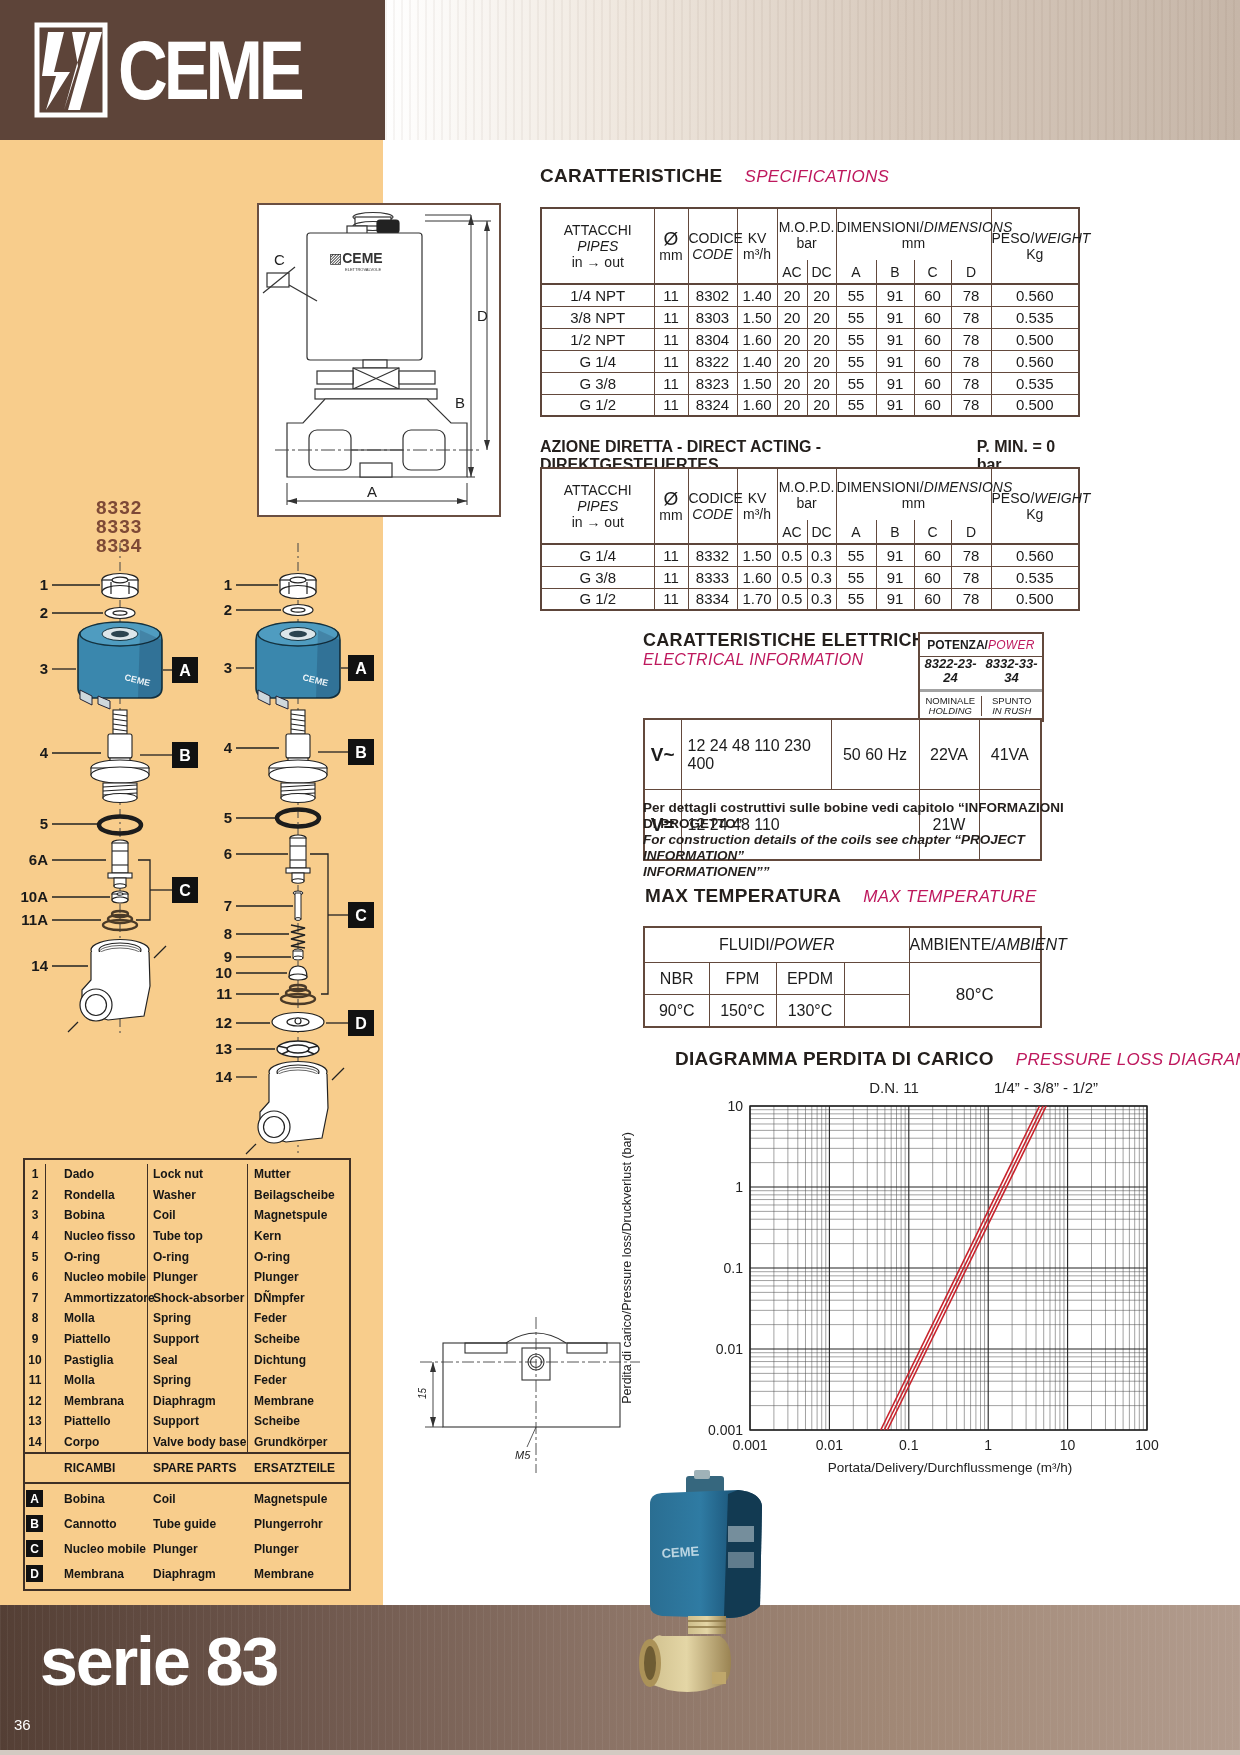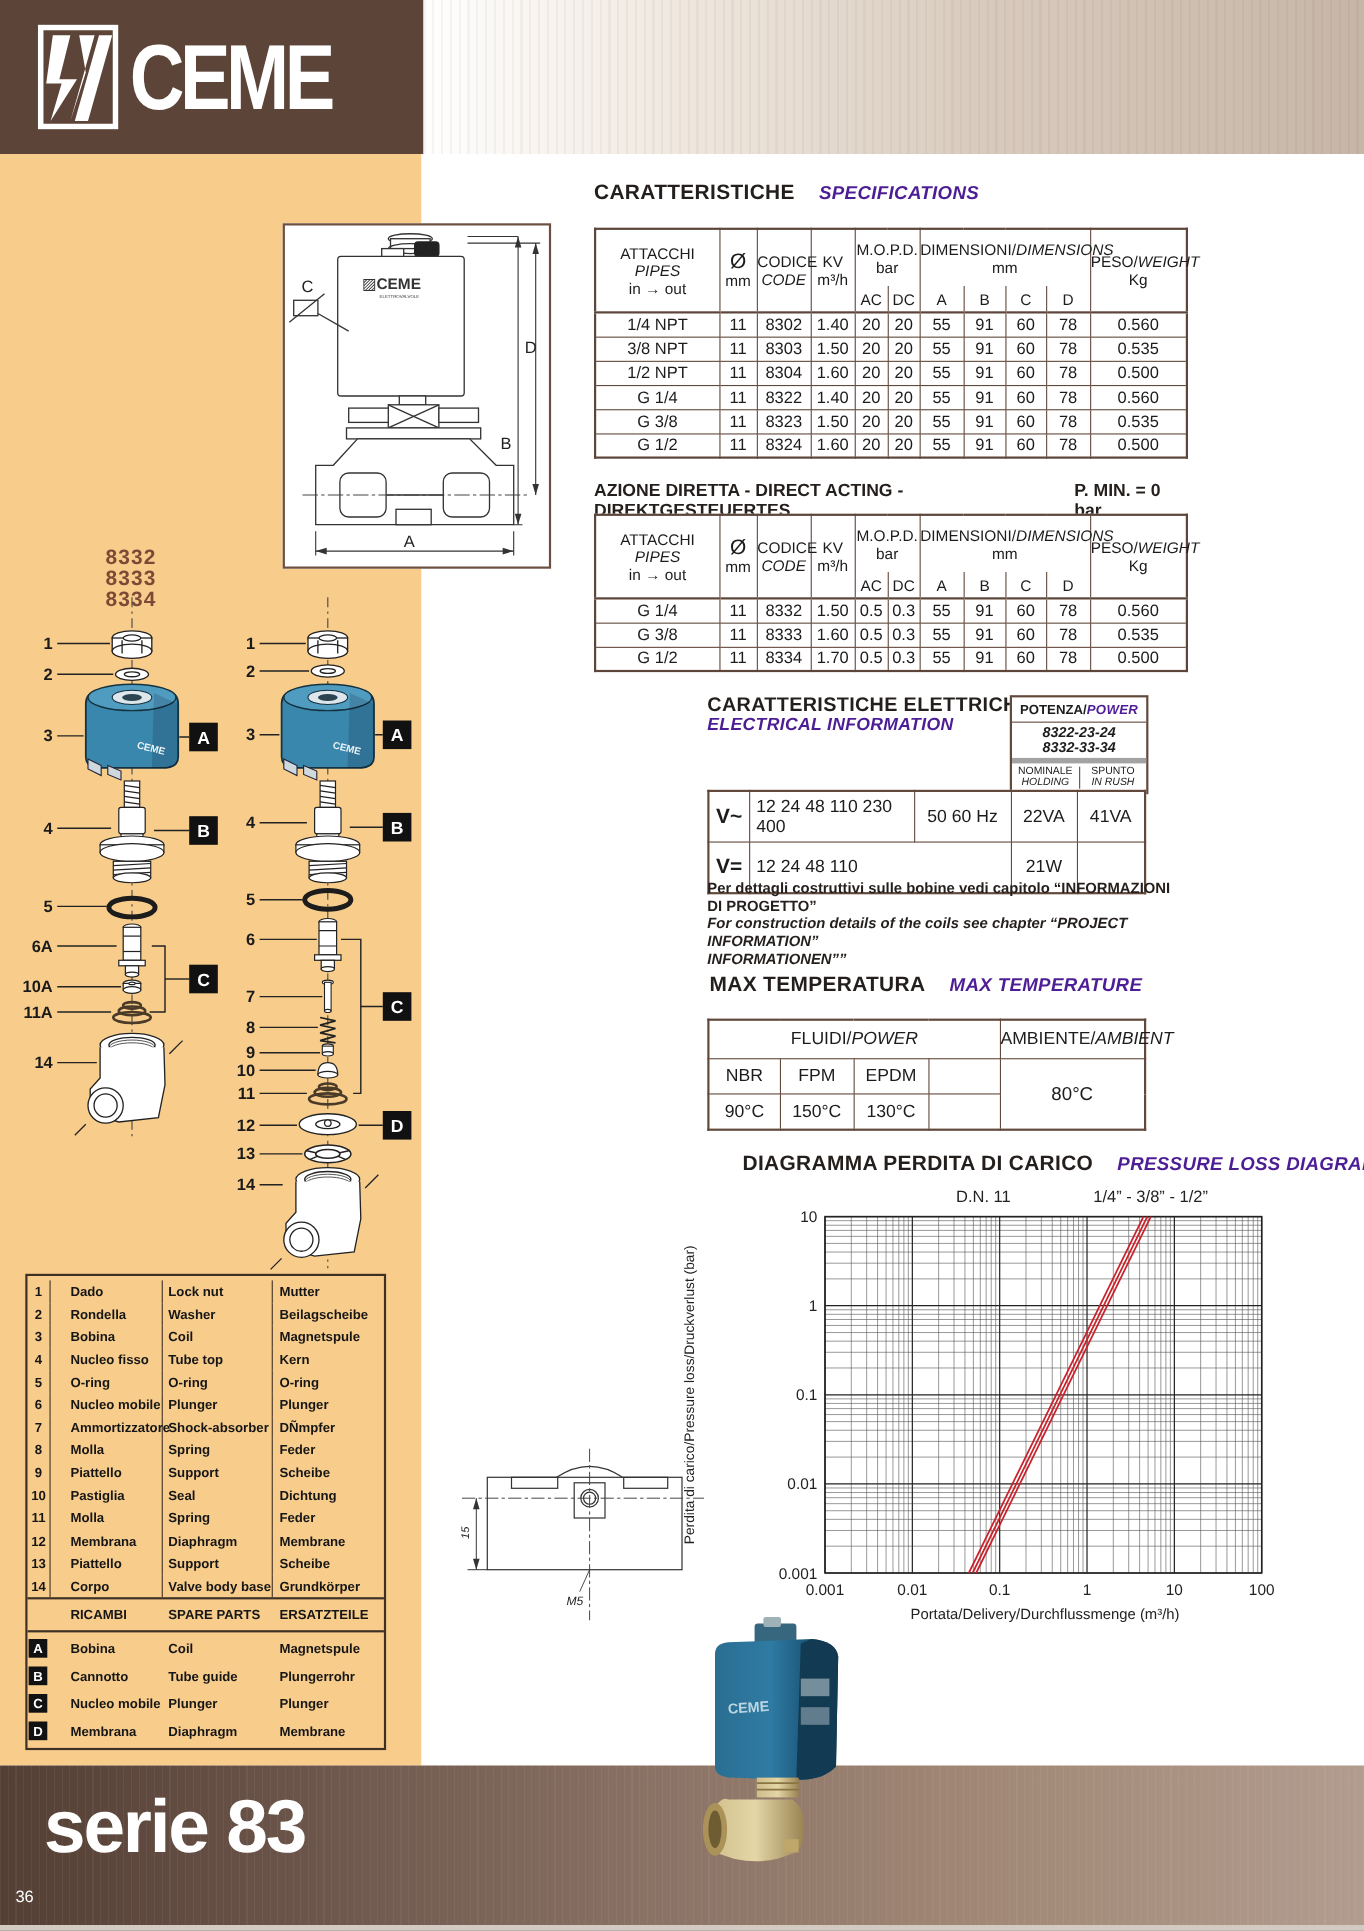--- a/index.html
+++ b/index.html
@@ -14,47 +14,47 @@
   .brand{display:flex;align-items:center;gap:10px;margin-left:34px;}
   .brand-word{color:#fff;font-size:84px;font-weight:bold;letter-spacing:-5px;transform:scaleX(.82);transform-origin:left center;line-height:1;}
   .hdr-title{left:500px;top:58px;font-size:23px;font-weight:bold;color:#6b4434;letter-spacing:.5px;}
   
   .sidebar{left:0;top:140px;width:383px;height:1465px;background:#f8cd8c;}
   .codes{left:96px;top:498px;font-size:19px;font-weight:bold;color:#7d4936;line-height:19px;letter-spacing:1px;}
   .drawbox{left:257px;top:203px;width:240px;height:310px;background:#fff;border:2px solid #6a4f42;}
   
   .h-row{display:flex;gap:22px;align-items:baseline;white-space:nowrap;}
   .h-it{font-weight:bold;font-size:19px;color:#241f1c;letter-spacing:.3px;}
-  .h-en{font-weight:bold;font-style:italic;font-size:17px;color:#4c1d95;letter-spacing:.3px;}
+  .h-en{font-weight:normal;font-style:italic;font-size:17px;color:#be185d;letter-spacing:.3px;}
   .h-sm{font-weight:bold;font-size:16px;color:#241f1c;}
   
   table.spec{border-collapse:collapse;table-layout:fixed;width:538px;background:#fff;}
   table.spec th,table.spec td{border:1px solid #63493c;text-align:center;padding:0;font-weight:normal;}
   table.spec{border:2px solid #5d453a;}
   table.spec thead tr:first-child{height:52px;}
   table.spec thead tr.sub{height:24px;}
   table.spec tbody tr{height:22px;}
   table.spec thead{font-size:14px;}
   table.spec thead .it{font-style:italic;}
   table.spec thead .diam{font-size:19px;line-height:17px;}
   table.spec th.nb{border-bottom:none;}
   table.spec th.nt{border-top:none;}
   table.spec tbody{font-size:15px;padding-left:43px;}
   table.spec thead tr:last-child th,table.spec thead th[rowspan]{border-bottom:2px solid #5d453a;}
   
   .powerbox{left:918px;top:632px;width:122px;height:86px;border:2px solid #63493c;background:#fff;
             display:flex;flex-direction:column;font-size:12px;text-align:center;}
   .powerbox .r1{height:22px;border-bottom:1px solid #63493c;display:flex;align-items:center;justify-content:center;font-weight:bold;}
-  .powerbox .r2{height:32px;border-bottom:5px solid #a3a3a3;display:flex;flex-direction:column;justify-content:center;
+  .powerbox .r2{height:32px;border-bottom:3px solid #a3a3a3;display:flex;justify-content:center;
                 font-style:italic;font-weight:bold;font-size:13px;line-height:14px;}
   .powerbox .r3{flex:1;display:flex;align-items:center;}
   .powerbox .r3 div{flex:1;display:flex;flex-direction:column;justify-content:center;font-size:9.5px;line-height:10px;}
   .powerbox .r3 div:first-child{border-right:1px solid #63493c;}
   table.volt{border-collapse:collapse;table-layout:fixed;width:397px;border:2px solid #63493c;background:#fff;}
-  table.volt td{border:1px solid #63493c;height:37px;font-size:16px;padding:4px 6px;}
+  table.volt td{border:1px solid #63493c;height:37px;font-size:16px;padding:16px 6px;}
   table.volt td.vt{font-size:19px;font-weight:bold;text-align:center;padding:0;}
   table.volt td.ctr{text-align:center;padding:0;}
   .notes{left:643px;top:800px;width:430px;font-size:13.5px;font-weight:bold;line-height:16px;color:#241f1c;}
   .notes .it{font-style:italic;}
   
   table.temp{border-collapse:collapse;table-layout:fixed;width:397px;border:2px solid #63493c;background:#fff;}
   table.temp td{border:1px solid #63493c;text-align:center;font-size:16px;padding:0;}
   table.temp tr.r1 td{height:34px;}
   table.temp tr.r2 td,table.temp tr.r3 td{height:31px;}
   table.temp td.big{font-size:17px;}

